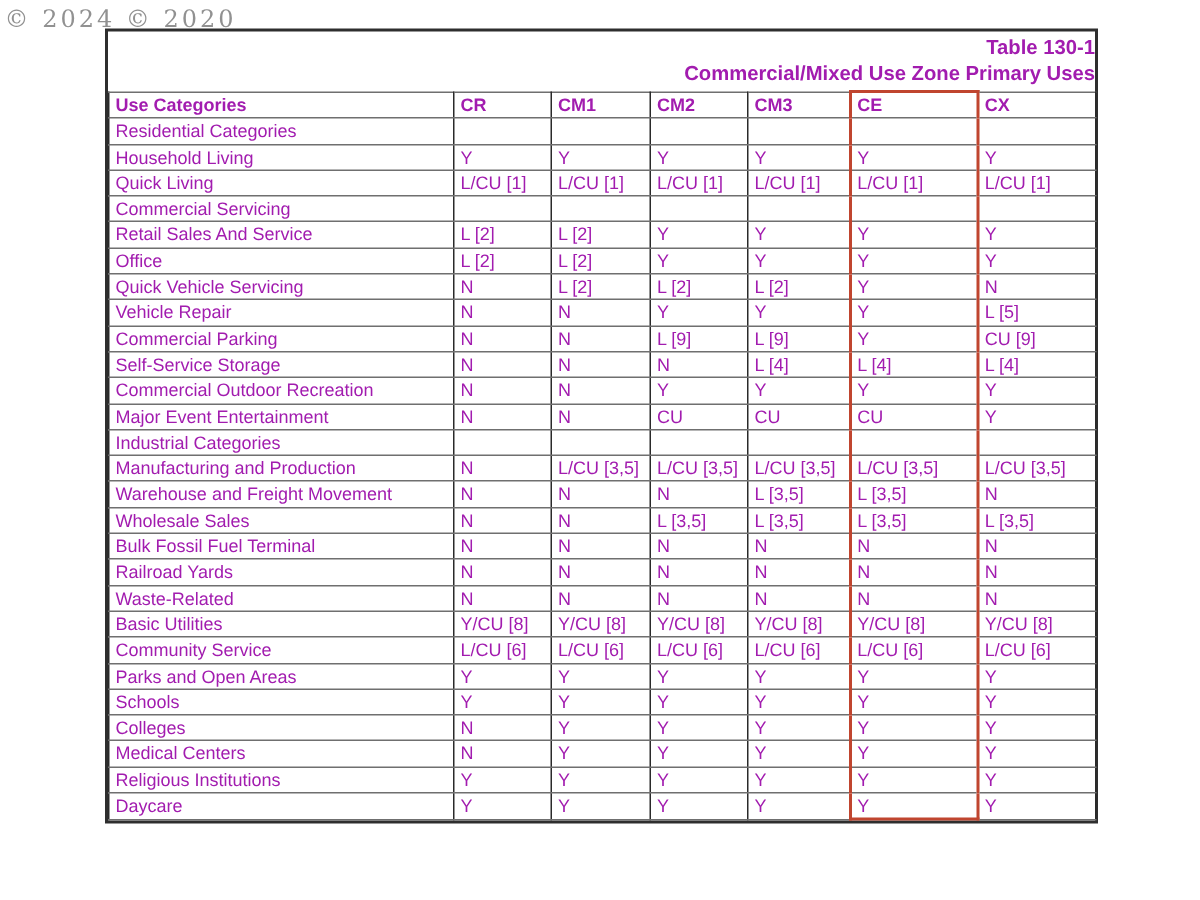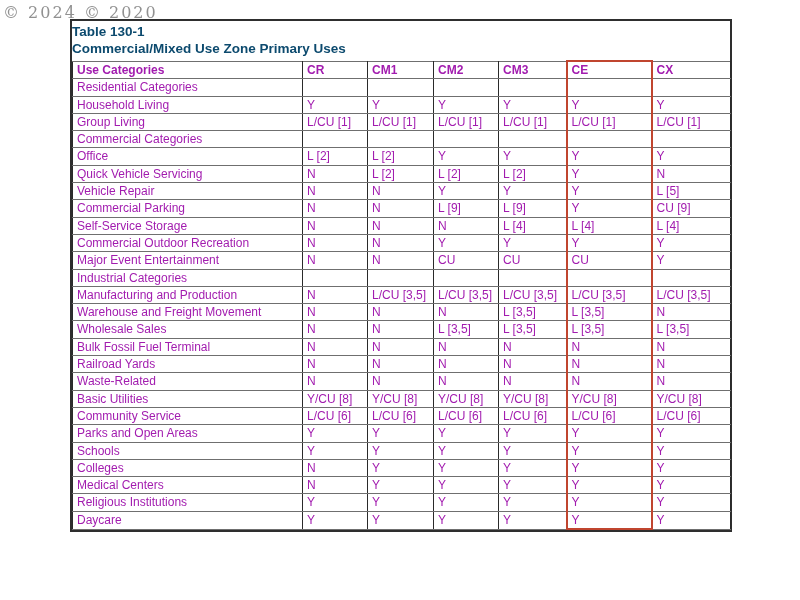--- a/index.html
+++ b/index.html
@@ -25,26 +25,26 @@
   .table-wrap {
     position: absolute;
     left: 70px;
     top: 19px;
     width: 658px;
     border: 2px solid #2e2e2e;
     box-sizing: content-box;
     background: #ffffff;
   }
   .title-block {
-    text-align: left;
+    text-align: right;
     font-weight: bold;
     font-size: 13.5px;
     line-height: 17px;
     padding: 2px 0 3px 0;
-    color: #0c4a6e;
+    color: #a21caf;
   }
   table.uses {
     border-collapse: collapse;
     table-layout: fixed;
     width: 100%;
     font-size: 12px;
     color: #a21caf;
   }
   table.uses th, table.uses td {
     border-top: 1px solid #6f6f6f;
@@ -113,36 +113,45 @@
         <tr>
           <td>Household Living</td>
           <td>Y</td>
           <td>Y</td>
           <td>Y</td>
           <td>Y</td>
           <td class="hl">Y</td>
           <td>Y</td>
         </tr>
         <tr>
-          <td>Group Living</td>
+          <td>Quick Living</td>
           <td>L/CU [1]</td>
           <td>L/CU [1]</td>
           <td>L/CU [1]</td>
           <td>L/CU [1]</td>
           <td class="hl">L/CU [1]</td>
           <td>L/CU [1]</td>
         </tr>
         <tr>
-          <td class="section">Commercial Categories</td>
+          <td class="section">Commercial Servicing</td>
           <td></td>
           <td></td>
           <td></td>
           <td></td>
           <td class="hl"></td>
           <td></td>
+        </tr>
+        <tr>
+          <td>Retail Sales And Service</td>
+          <td>L [2]</td>
+          <td>L [2]</td>
+          <td>Y</td>
+          <td>Y</td>
+          <td class="hl">Y</td>
+          <td>Y</td>
         </tr>
         <tr>
           <td>Office</td>
           <td>L [2]</td>
           <td>L [2]</td>
           <td>Y</td>
           <td>Y</td>
           <td class="hl">Y</td>
           <td>Y</td>
         </tr>

